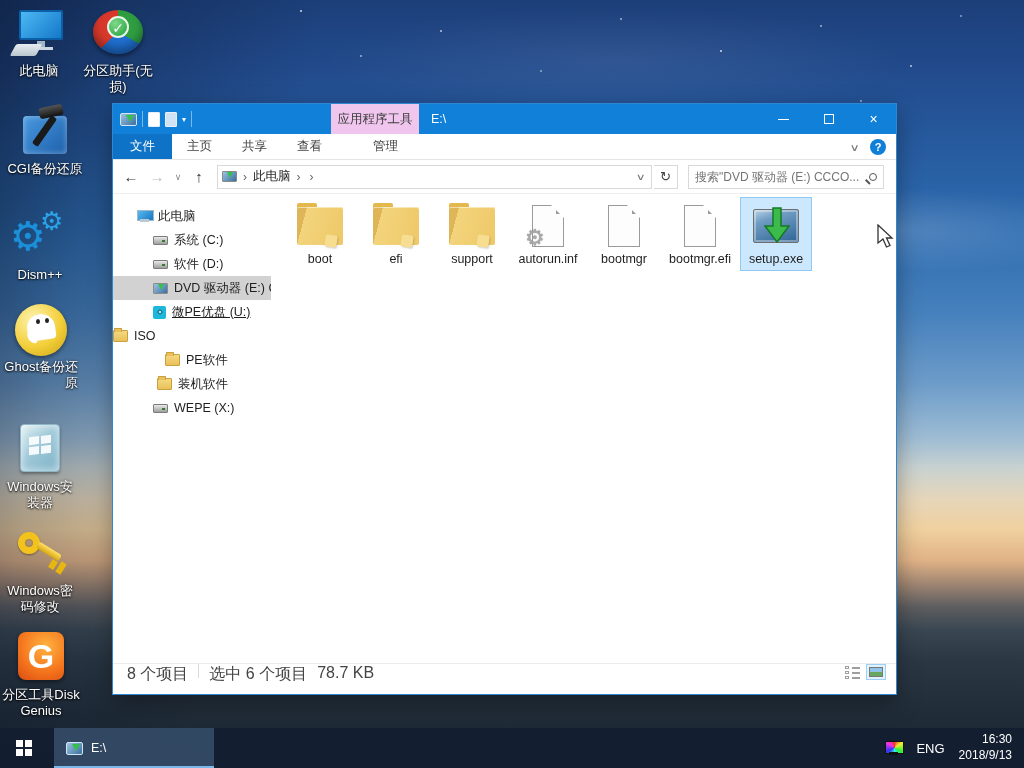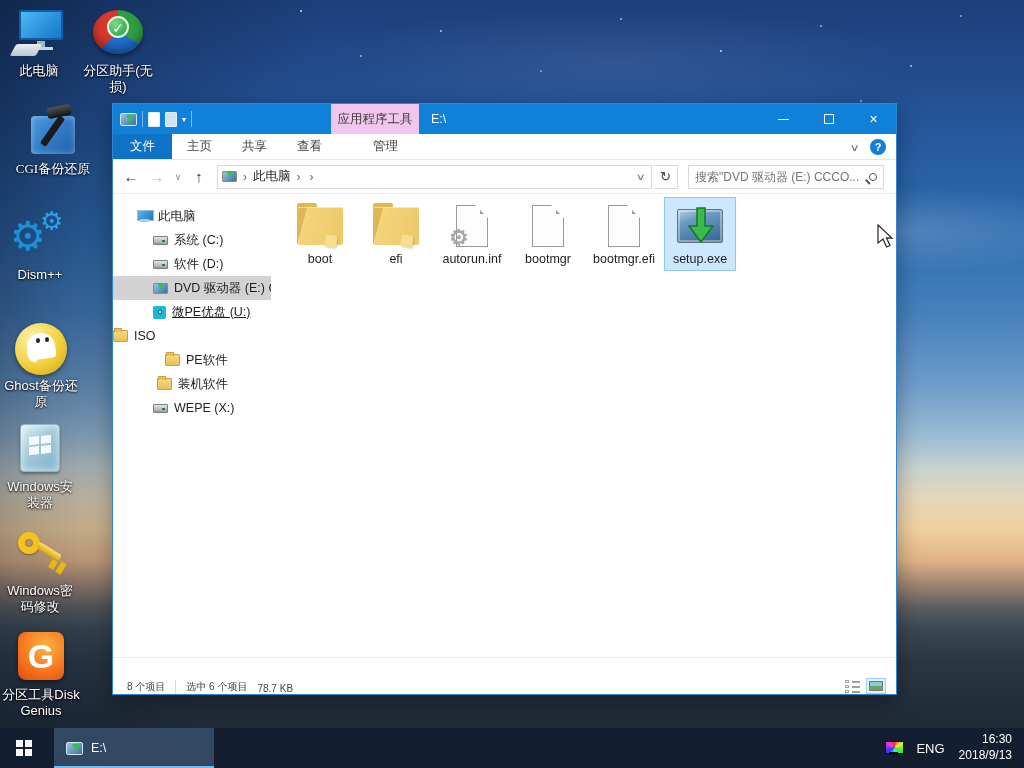--- a/index.html
+++ b/index.html
@@ -176,21 +176,21 @@
   .big-folder .notch { position:absolute; right:6px; bottom:-2px; width:12px; height:12px; background:#f6dd90; border-radius:2px; transform:rotate(8deg); box-shadow:1px 1px 2px rgba(0,0,0,.18); }
   .big-doc { width:32px; height:42px; background:#fdfdfd; border:1.5px solid #9a9a9a; position:relative; }
   .big-doc:after { content:""; position:absolute; right:-1.5px; top:-1.5px; border:7px solid transparent; border-top-color:#fff; border-right-color:#fff;
     box-shadow:-2px 2px 0 -1px #9a9a9a inset; width:0; height:0; border-left-color:transparent; }
   .big-doc .fold { position:absolute; right:-1.5px; top:-1.5px; width:0; height:0; border-left:9px solid #9a9a9a; border-top:9px solid #fff; }
   .gear-badge { position:absolute; left:10px; bottom:2px; font-size:22px; color:#a9a9a9; line-height:1; text-shadow:0 0 1px #777; }
   .big-setup { width:46px; height:34px; border:1px solid #6f6f6f; border-radius:2px;
     background:linear-gradient(160deg,#b9d2e6 0%, #6f9cc2 30%, #2f6496 100%); position:relative; box-shadow:inset 0 0 0 2px rgba(255,255,255,.35); }
   .big-setup svg { position:absolute; left:10px; top:-4px; }
 
-  .statusbar { height:37px; border-top:1px solid #ececec; display:flex; align-items:flex-end; padding:0 10px 0 14px; font-size:10px; color:#444; gap:10px; flex:0 0 auto; }
+  .statusbar { height:31px; border-top:1px solid #ececec; display:flex; align-items:flex-start; padding:0 10px 0 14px; font-size:16px; color:#444; gap:10px; flex:0 0 auto; }
   .statusbar .vsep { width:1px; height:14px; background:#d9d9d9; }
   .sb-right { margin-left:auto; display:flex; align-items:center; gap:6px; }
   .v-details { width:15px; height:13px; position:relative; opacity:.8; }
   .v-details i { position:absolute; left:0; width:4px; height:3px; border:1px solid #888; }
   .v-details i:after { content:""; position:absolute; left:6px; top:0.5px; width:8px; height:1.5px; background:#888; }
   .v-thumb { width:20px; height:16px; border:1px solid #9ad1f5; background:#e3f2fd; display:flex; align-items:center; justify-content:center; }
   .v-thumb i { width:14px; height:10px; background:linear-gradient(180deg,#8fc3e8 55%, #67a85e 55%); border:1px solid #777; }
 
   
   .taskbar { position:absolute; left:0; bottom:0; width:1024px; height:40px; background:rgba(18,30,48,0.88); display:flex; align-items:stretch; color:#fff; }
@@ -227,36 +227,36 @@
   <div class="lbl">此电脑</div>
 </div>
 <div class="dicon" style="left:82px; top:10px; width:72px;">
   <div class="art art-pa">
       <div class="pie"></div>
       <div class="hole"></div>
       <div class="chk">✓</div>
     </div>
   <div class="lbl">分区助手(无损)</div>
 </div>
-<div class="dicon" style="left:12px; top:104px; width:82px;font-family:Liberation Serif, serif;">
+<div class="dicon" style="left:4px; top:104px; width:82px;">
   <div class="art art-cgi">
       <div class="box"></div>
       <div class="handle"></div>
       <div class="head"></div>
     </div>
   <div class="lbl">CGI备份还原</div>
 </div>
 <div class="dicon" style="left:10px; top:214px; width:60px;">
   <div class="art art-dism">
       <span class="g1">⚙</span>
       <span class="g2">⚙</span>
     </div>
   <div class="lbl">Dism++</div>
 </div>
-<div class="dicon" style="left:4px; top:323px; width:74px;">
+<div class="dicon" style="left:4px; top:304px; width:74px;text-align:right;">
   <div class="art art-ghost">
       <div class="disc"></div>
       <div class="body"></div>
       <div class="tail"></div>
       <div class="e1"></div>
       <div class="e2"></div>
     </div>
   <div class="lbl">Ghost备份还原</div>
 </div>
 <div class="dicon" style="left:4px; top:422px; width:72px;">
@@ -393,20 +393,29 @@
           <div class="ic">
               <div class="big-folder">
                 <div class="fb"></div>
                 <div class="notch"></div>
               </div>
             </div>
           <div class="nm">efi</div>
         </div>
         <div class="tile">
           <div class="ic">
+              <div class="big-folder">
+                <div class="fb"></div>
+                <div class="notch"></div>
+              </div>
+            </div>
+          <div class="nm">support</div>
+        </div>
+        <div class="tile">
+          <div class="ic">
               <div class="big-doc">
                 <div class="fold"></div>
               </div>
               <span class="gear-badge">⚙</span>
             </div>
           <div class="nm">autorun.inf</div>
         </div>
         <div class="tile">
           <div class="ic">
               <div class="big-doc">

